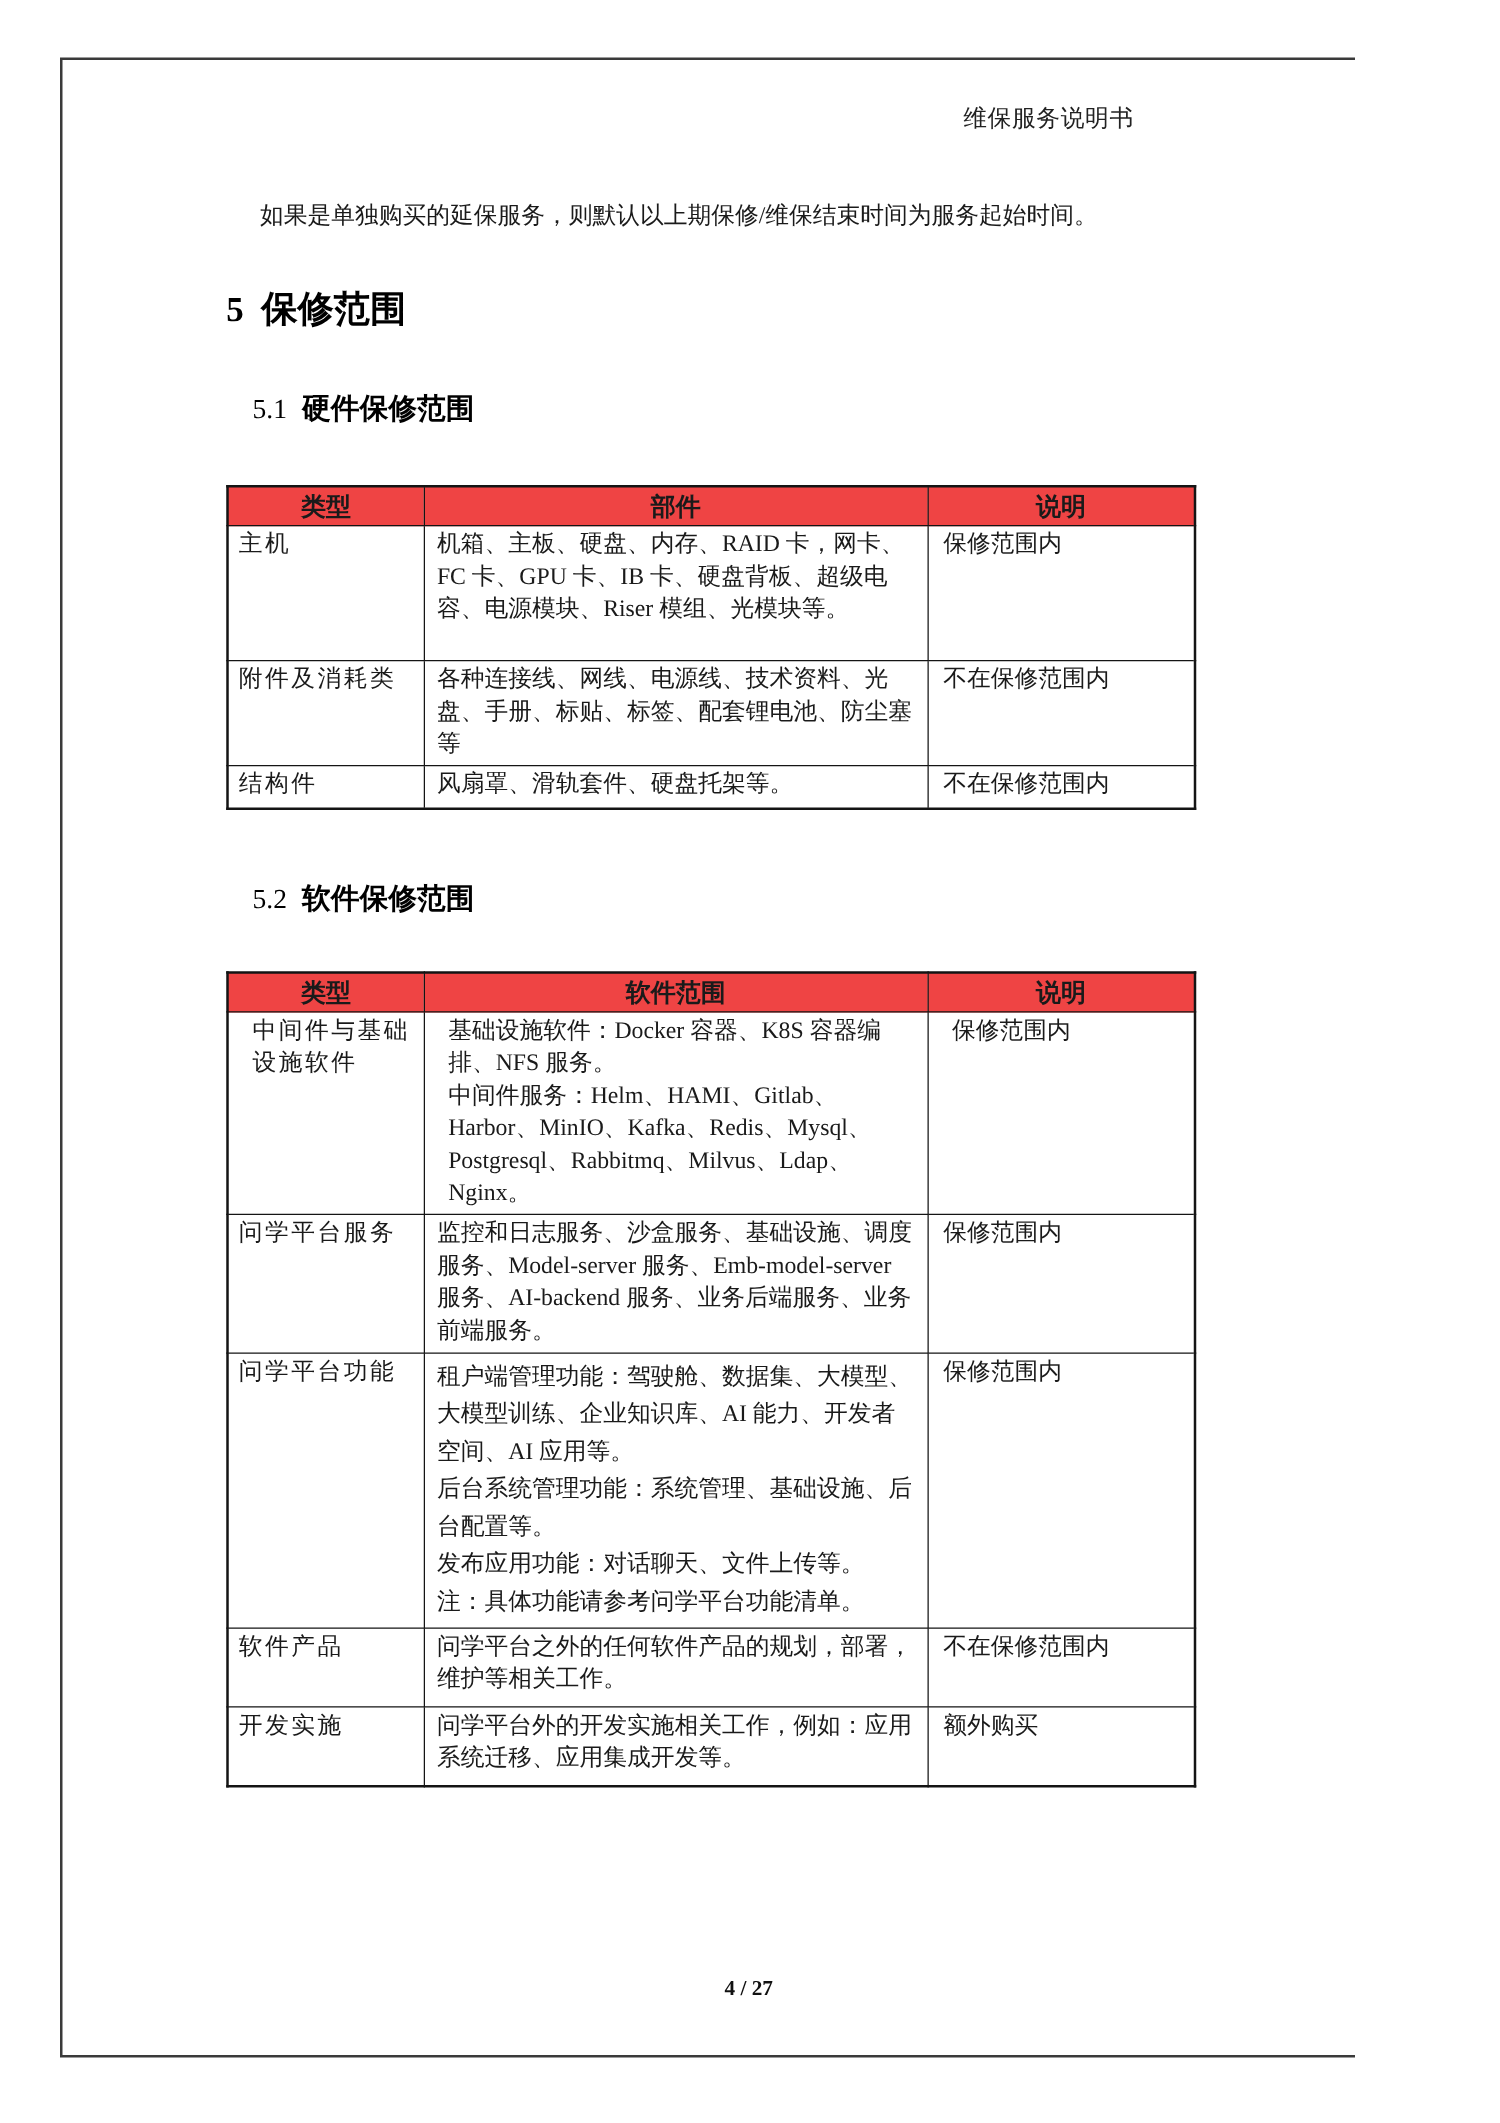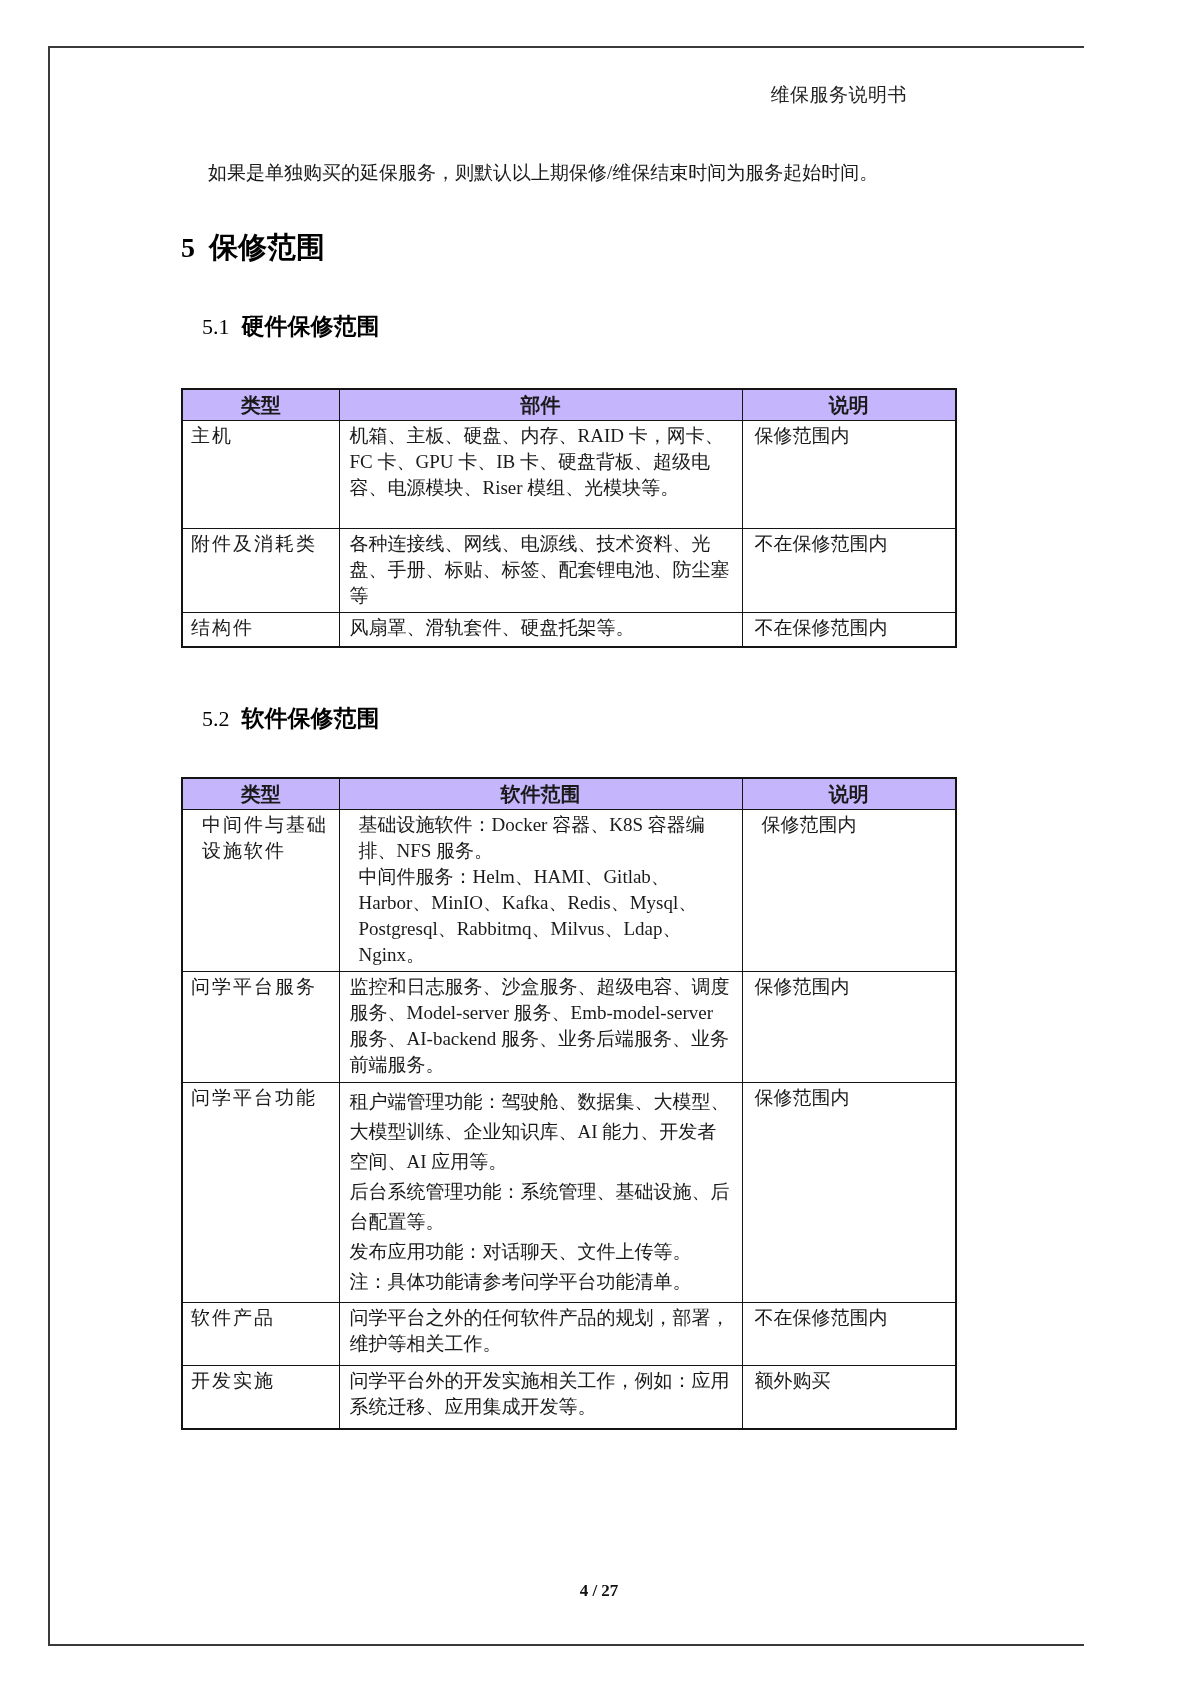--- a/index.html
+++ b/index.html
@@ -82,21 +82,21 @@
   table.doc-table {
     border-collapse: collapse;
     table-layout: fixed;
     width: 774px;
     border: 2px solid #141414;
   }
   .doc-table col.c-type  { width: 157px; }
   .doc-table col.c-scope { width: 403px; }
   .doc-table col.c-note  { width: 214px; }
   .doc-table th {
-    background: #c4b5fd;
+    background: #ef4444;
     border: 1.5px solid #141414;
     font-size: 20px;
     font-weight: bold;
     text-align: center;
     height: 28px;
     padding: 1px 16px;
   }
   .doc-table td {
     border: 1.5px solid #141414;
     vertical-align: top;
@@ -212,21 +212,21 @@
       </thead>
       <tbody>
         <tr class="sw-row-1">
           <td class="type-cell">中间件与基础设施软件</td>
           <td class="scope-cell">基础设施软件：Docker 容器、K8S 容器编排、NFS 服务。
 中间件服务：Helm、HAMI、Gitlab、Harbor、MinIO、Kafka、Redis、Mysql、Postgresql、Rabbitmq、Milvus、Ldap、Nginx。</td>
           <td class="note-cell">保修范围内</td>
         </tr>
         <tr class="sw-row-2">
           <td class="type-cell">问学平台服务</td>
-          <td class="scope-cell">监控和日志服务、沙盒服务、超级电容、调度服务、Model-server 服务、Emb-model-server 服务、AI-backend 服务、业务后端服务、业务前端服务。</td>
+          <td class="scope-cell">监控和日志服务、沙盒服务、基础设施、调度服务、Model-server 服务、Emb-model-server 服务、AI-backend 服务、业务后端服务、业务前端服务。</td>
           <td class="note-cell">保修范围内</td>
         </tr>
         <tr class="sw-row-3">
           <td class="type-cell">问学平台功能</td>
           <td class="scope-cell loose">租户端管理功能：驾驶舱、数据集、大模型、大模型训练、企业知识库、AI 能力、开发者空间、AI 应用等。
 后台系统管理功能：系统管理、基础设施、后台配置等。
 发布应用功能：对话聊天、文件上传等。
 注：具体功能请参考问学平台功能清单。</td>
           <td class="note-cell">保修范围内</td>
         </tr>

